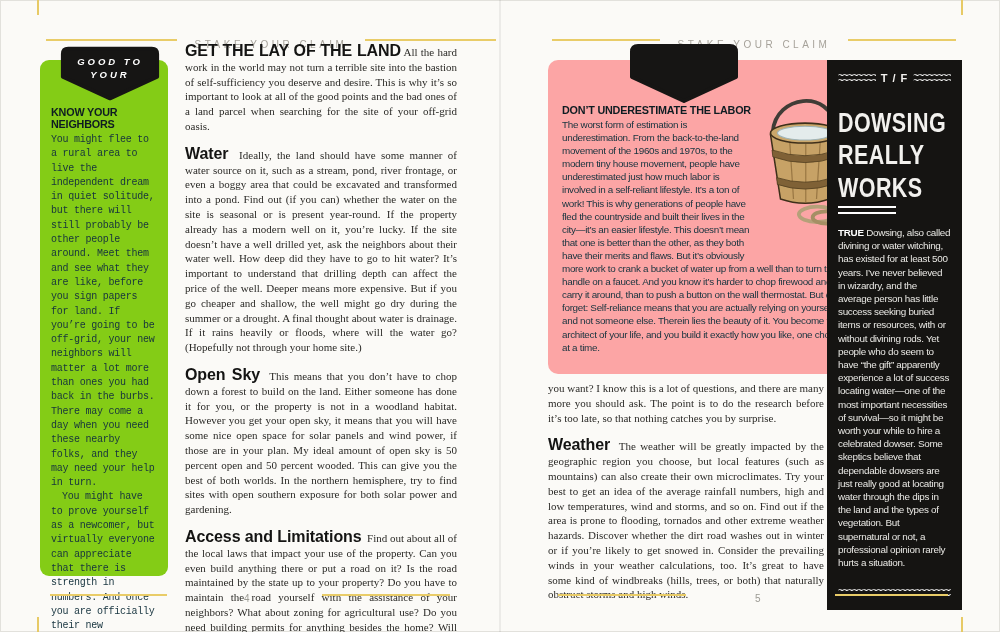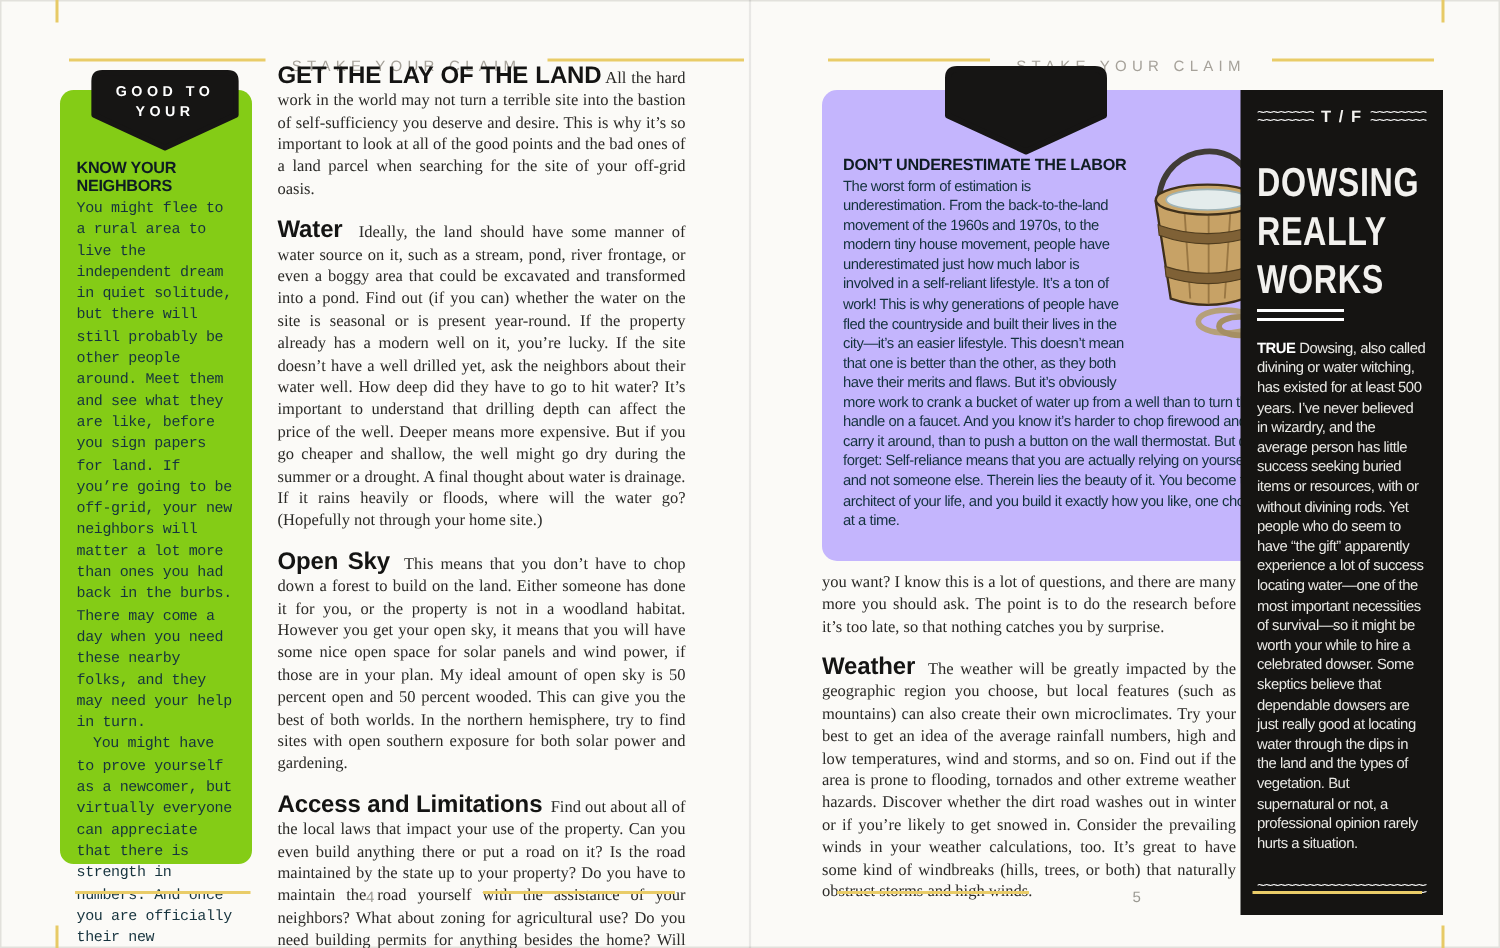--- a/index.html
+++ b/index.html
@@ -18,42 +18,42 @@
 
   
   .page-header{position:absolute;top:23px;left:8px;right:4px;display:flex;align-items:flex-start;gap:18px;margin-top:16px;}
   .rule{flex:1;height:2px;background:#e9cc68;}
   .running-head{font-size:10px;letter-spacing:3.5px;color:#a6a29a;white-space:nowrap;}
 
   
   .badge{position:absolute;z-index:3;}
   .badge svg{display:block;}
   .badge .badge-text{position:absolute;left:0;right:0;top:11px;text-align:center;
-    color:#fff;font-weight:bold;font-size:9.5px;letter-spacing:3px;line-height:13px;}
+    color:#fff;font-weight:bold;font-size:9.5px;letter-spacing:3px;line-height:13px;font-style:italic;}
 
   
   .panel-blue-left{position:absolute;left:2px;top:60px;width:128px;height:516px;
     background:#84cc16;border-radius:9px;padding:46px 10px 10px 11px;box-sizing:border-box;
     color:#16333e;}
   .panel-heading{font-weight:bold;font-size:10.8px;letter-spacing:-0.2px;color:#0e1c22;margin:0 0 3px 0;}
   .panel-body{font-size:10px;line-height:14.3px;letter-spacing:-0.25px;margin:0;font-family:Liberation Mono, monospace;}
   .panel-body.indent{text-indent:11px;}
 
   
   .main-col{position:absolute;text-align:justify;color:#2b2a27;
     font-family:"Liberation Serif",serif;font-size:11px;line-height:14.8px;}
   .main-col.left-col{left:147px;top:44px;width:272px;}
   .main-col.right-col{left:48px;top:381px;width:276px;}
   .main-col p{margin:0 0 13px 0;}
   .lead{font-family:Liberation Sans, sans-serif;font-weight:bold;font-size:16px;
     letter-spacing:-0.1px;color:#141413;}
 
   
   .mistake-box{position:absolute;left:48px;top:60px;width:312px;height:314px;
-    background:#c4b5fd;border-radius:10px;padding:44px 13px 8px 14px;box-sizing:border-box;
+    background:#fca5a5;border-radius:10px;padding:44px 13px 8px 14px;box-sizing:border-box;
     color:#14323d;overflow:hidden;}
   .mistake-box .bucket-float{float:right;width:92px;height:178px;margin:-30px -4px 4px 7px;}
   .mistake-heading{font-weight:bold;font-size:10.8px;letter-spacing:-0.2px;color:#0e1c22;margin:0 0 2px 0;}
   .mistake-body{font-size:9.9px;line-height:13.1px;letter-spacing:-0.3px;margin:0;}
 
   
   .tf-panel{position:absolute;left:327px;top:60px;width:135px;height:550px;
     background:#151412;color:#f2f1ee;padding:12px 11px;box-sizing:border-box;}
   .tf-head{display:flex;align-items:center;gap:5px;margin-bottom:22px;}
   .waves{flex:1;overflow:hidden;color:#fff;font-size:10px;line-height:5px;letter-spacing:-1px;white-space:nowrap;}

